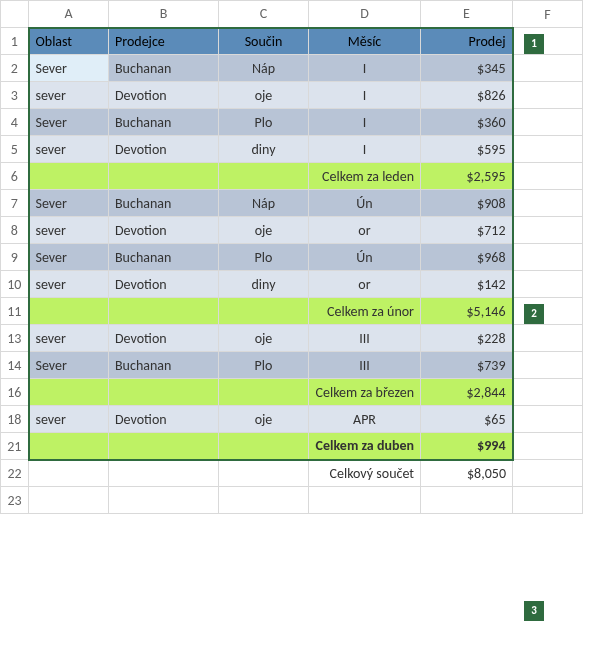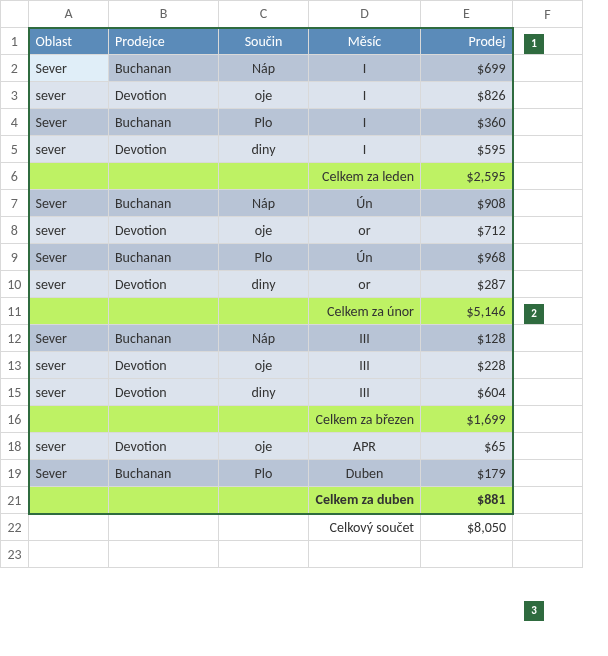--- a/index.html
+++ b/index.html
@@ -23,21 +23,21 @@
     height: 27px;
     vertical-align: middle;
     overflow: hidden;
     white-space: nowrap;
   }
   .corner { background: #fff; width: 28px; }
   .colhead { background: #fff; text-align: center; color: #666; font-weight: normal; }
   .rowhead { background: #fff; text-align: center; color: #666; font-weight: normal; width: 28px; }
   .wA { width: 80px; } .wB { width: 110px; } .wC { width: 90px; }
   .wD { width: 112px; } .wE { width: 92px; } .wF { width: 70px; }
-  .hrow td.cell { background: #5b8bb9; color: #ffffff; border-top: 2px solid #2f6b3f; }
+  .hrow td.cell { background: #5b8bb9; color: #000000; border-top: 2px solid #2f6b3f; }
   .hrow td.cell:first-of-type { border-left: 2px solid #2f6b3f; }
   .band-dark td.cell { background: #b8c4d6; }
   .band-light td.cell { background: #dce3ed; }
   .subtotal td.cell { background: #bef264; }
   .grand td.cell { background: #fff; font-weight: normal; }
   td.cell { color: #333; }
   td.num { text-align: right; padding-left: 33px; }
   td.ctr { text-align: center; }
   td.sel { background: #e0eef8 !important; }
   
@@ -81,21 +81,21 @@
           <td class="cell ctr">Měsíc</td>
           <td class="cell rightb num">Prodej</td>
           <td></td>
         </tr>
         <tr class="band-dark">
           <td class="rowhead">2</td>
           <td class="cell leftb sel">Sever</td>
           <td class="cell">Buchanan</td>
           <td class="cell ctr">Náp</td>
           <td class="cell ctr">I</td>
-          <td class="cell num rightb">$699</td>
+          <td class="cell num rightb">$345</td>
           <td></td>
         </tr>
         <tr class="band-light">
           <td class="rowhead">3</td>
           <td class="cell leftb">sever</td>
           <td class="cell">Devotion</td>
           <td class="cell ctr">oje</td>
           <td class="cell ctr">I</td>
           <td class="cell num rightb">$826</td>
           <td></td>
@@ -153,93 +153,75 @@
           <td class="cell ctr">Ún</td>
           <td class="cell num rightb">$968</td>
           <td></td>
         </tr>
         <tr class="band-light">
           <td class="rowhead">10</td>
           <td class="cell leftb">sever</td>
           <td class="cell">Devotion</td>
           <td class="cell ctr">diny</td>
           <td class="cell ctr">or</td>
-          <td class="cell num rightb">$287</td>
+          <td class="cell num rightb">$142</td>
           <td></td>
         </tr>
         <tr class="subtotal">
           <td class="rowhead">11</td>
           <td class="cell leftb"></td>
           <td class="cell"></td>
           <td class="cell"></td>
           <td class="cell subr">Celkem za únor</td>
           <td class="cell num rightb">$5,146</td>
           <td></td>
         </tr>
-        <tr class="band-dark">
-          <td class="rowhead">12</td>
-          <td class="cell leftb">Sever</td>
-          <td class="cell">Buchanan</td>
-          <td class="cell ctr">Náp</td>
-          <td class="cell ctr">III</td>
-          <td class="cell num rightb">$128</td>
-          <td></td>
-        </tr>
         <tr class="band-light">
           <td class="rowhead">13</td>
           <td class="cell leftb">sever</td>
           <td class="cell">Devotion</td>
           <td class="cell ctr">oje</td>
           <td class="cell ctr">III</td>
           <td class="cell num rightb">$228</td>
           <td></td>
         </tr>
-        <tr class="band-light">
-          <td class="rowhead">15</td>
-          <td class="cell leftb">sever</td>
-          <td class="cell">Devotion</td>
-          <td class="cell ctr">diny</td>
+        <tr class="band-dark">
+          <td class="rowhead">14</td>
+          <td class="cell leftb">Sever</td>
+          <td class="cell">Buchanan</td>
+          <td class="cell ctr">Plo</td>
           <td class="cell ctr">III</td>
-          <td class="cell num rightb">$604</td>
+          <td class="cell num rightb">$739</td>
           <td></td>
         </tr>
         <tr class="subtotal">
           <td class="rowhead">16</td>
           <td class="cell leftb"></td>
           <td class="cell"></td>
           <td class="cell"></td>
           <td class="cell subr">Celkem za březen</td>
-          <td class="cell num rightb">$1,699</td>
+          <td class="cell num rightb">$2,844</td>
           <td></td>
         </tr>
         <tr class="band-light">
           <td class="rowhead">18</td>
           <td class="cell leftb">sever</td>
           <td class="cell">Devotion</td>
           <td class="cell ctr">oje</td>
           <td class="cell ctr">APR</td>
           <td class="cell num rightb">$65</td>
-          <td></td>
-        </tr>
-        <tr class="band-dark">
-          <td class="rowhead">19</td>
-          <td class="cell leftb">Sever</td>
-          <td class="cell">Buchanan</td>
-          <td class="cell ctr">Plo</td>
-          <td class="cell ctr">Duben</td>
-          <td class="cell num rightb">$179</td>
           <td></td>
         </tr>
         <tr class="subtotal">
           <td class="rowhead">21</td>
           <td class="cell leftb btmb"></td>
           <td class="cell btmb"></td>
           <td class="cell btmb"></td>
           <td class="cell subr btmb">Celkem za duben</td>
-          <td class="cell num rightb btmb">$881</td>
+          <td class="cell num rightb btmb">$994</td>
           <td></td>
         </tr>
         <tr class="grand">
           <td class="rowhead">22</td>
           <td class="cell"></td>
           <td class="cell"></td>
           <td class="cell"></td>
           <td class="cell subr">Celkový součet</td>
           <td class="cell num">$8,050</td>
           <td></td>

